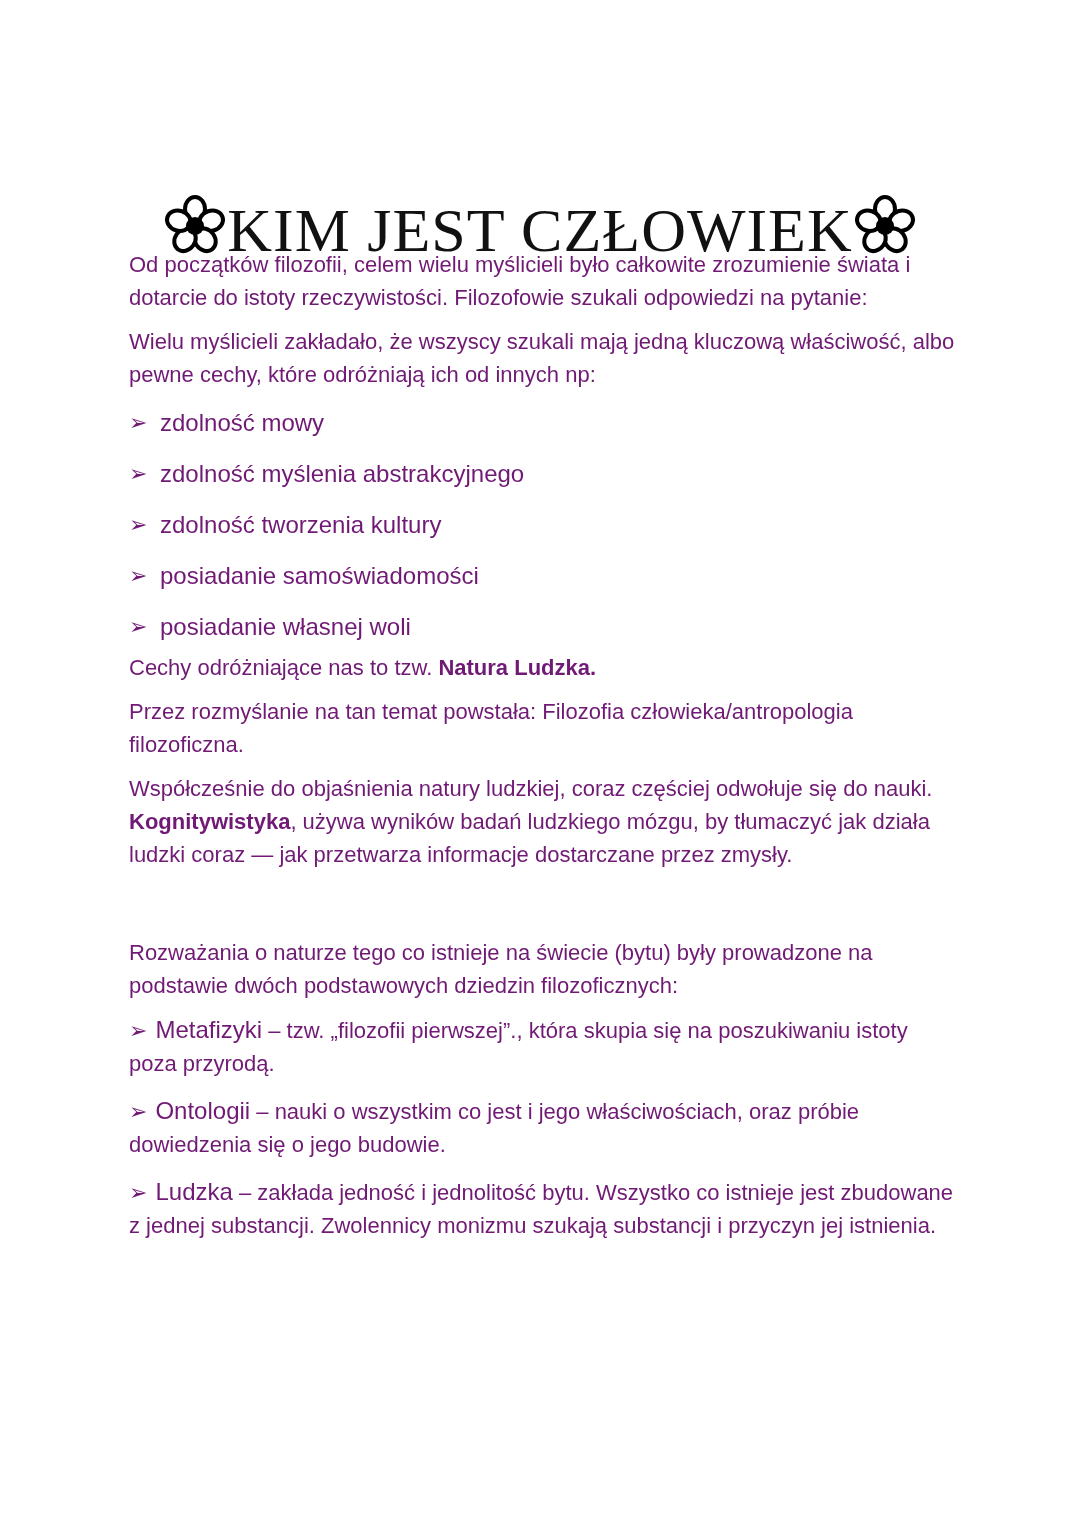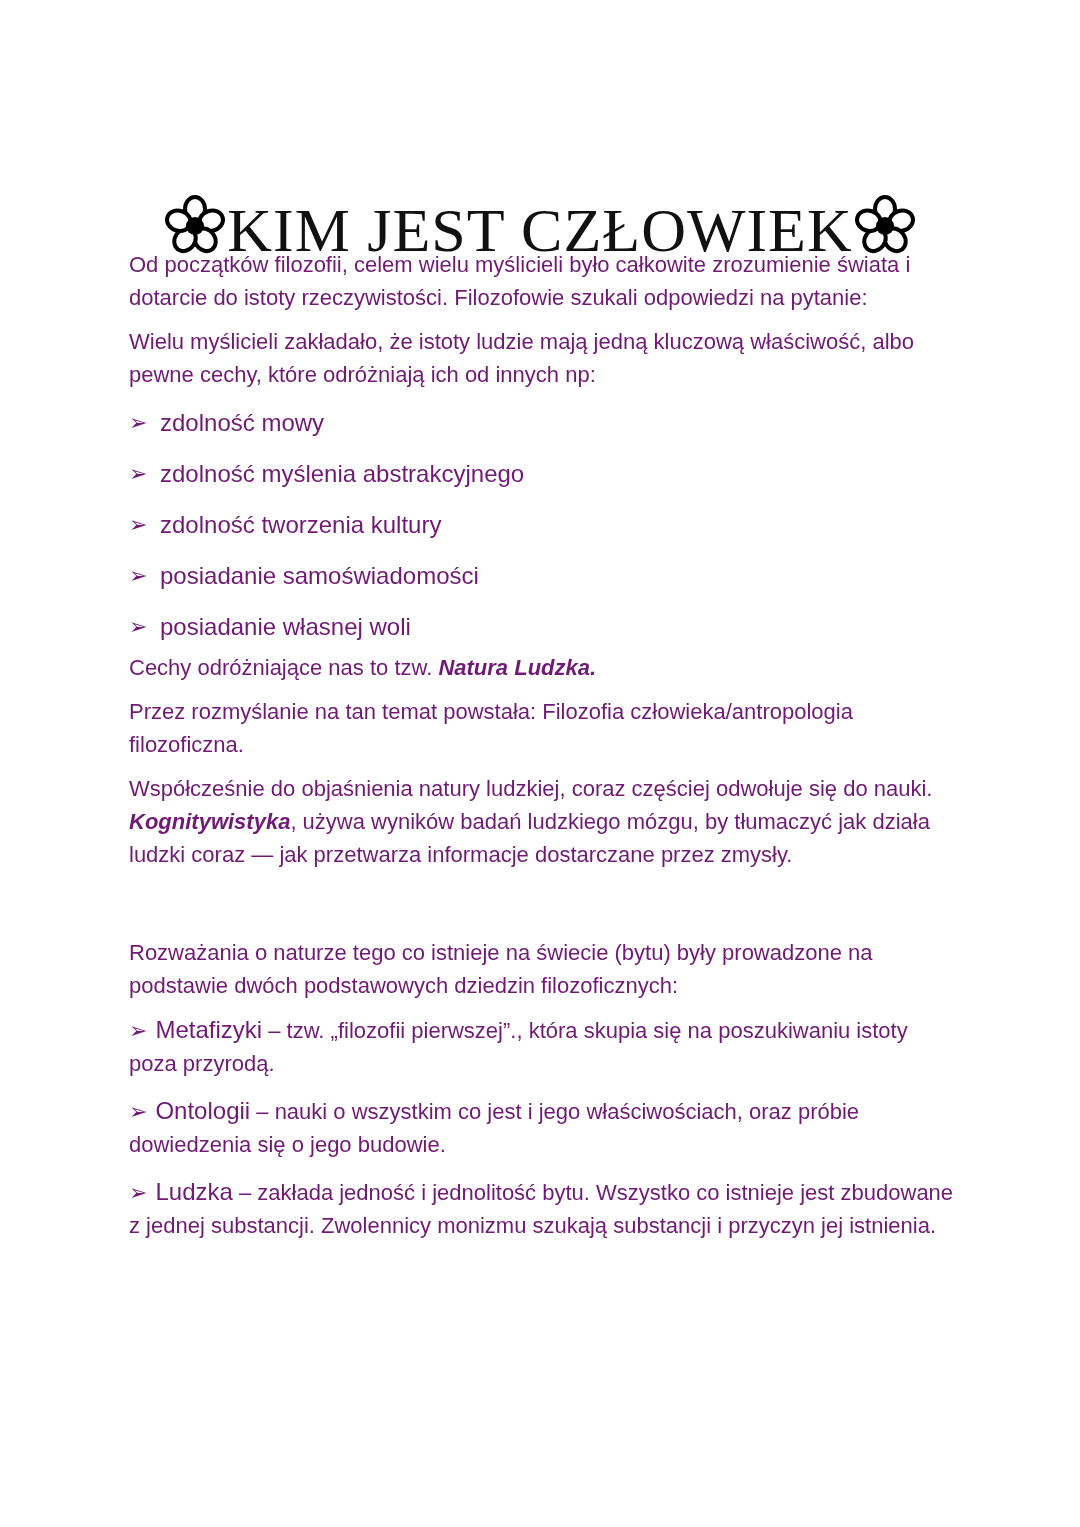--- a/index.html
+++ b/index.html
@@ -65,21 +65,21 @@
       display: inline-block;
       width: 31px;
       font-size: 22px;
       line-height: 36px;
     }
     .list { margin: 0 0 0 0; padding-top: 0; }
     .gap { height: 54px; }
     .bp { margin: 10px 0 14px 0; }
     .bp .arrow { font-size: 22px; margin-right: 8px; }
     .bp .lead { font-size: 24px; }
-    b { font-weight: bold; font-style: italic; }
+    b { font-weight: bold; }
   </style>
 </head>
 <body>
 
 <div class="page">
 
   <h1 class="title">
     <span class="flower">
       <svg viewBox="0 0 64 64">
         <g fill="#fff" stroke="#000" stroke-width="4">
@@ -100,21 +100,21 @@
           <ellipse cx="32" cy="16" rx="10" ry="12" transform="rotate(216 32 33)"></ellipse>
           <ellipse cx="32" cy="16" rx="10" ry="12" transform="rotate(288 32 33)"></ellipse>
         </g>
         <circle cx="32" cy="33" r="9" fill="#000"></circle>
       </svg>
     </span>
   </h1>
 
   <div class="content">
     <p class="p">Od początków filozofii, celem wielu myślicieli było całkowite zrozumienie świata i dotarcie do istoty rzeczywistości. Filozofowie szukali odpowiedzi na pytanie:</p>
-    <p class="p" style="margin-bottom:14px">Wielu myślicieli zakładało, że istoty ludzie mają jedną kluczową właściwość, albo pewne cechy, które odróżniają ich od innych np:</p>
+    <p class="p" style="margin-bottom:14px">Wielu myślicieli zakładało, że wszyscy szukali mają jedną kluczową właściwość, albo pewne cechy, które odróżniają ich od innych np:</p>
 
     <div class="list">
       <div class="bullet">
         <span class="arrow">➢</span>
         <span>zdolność mowy</span>
       </div>
       <div class="bullet">
         <span class="arrow">➢</span>
         <span>zdolność myślenia abstrakcyjnego</span>
       </div>

